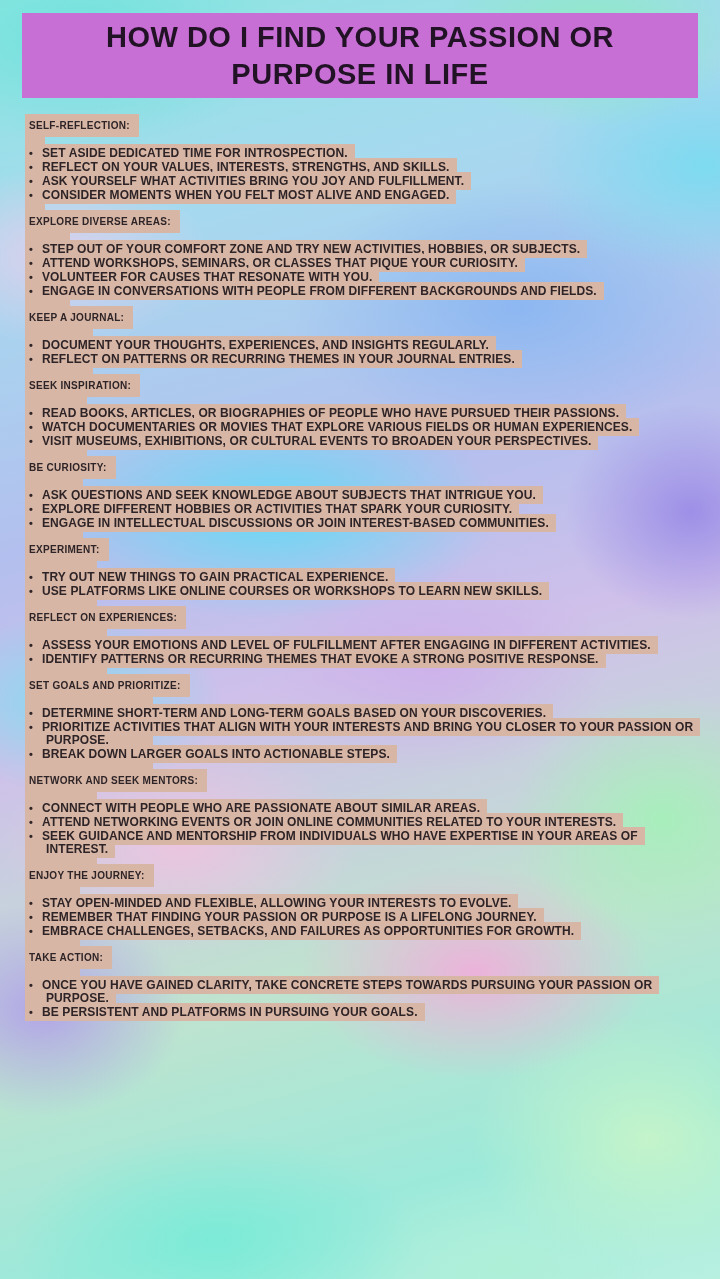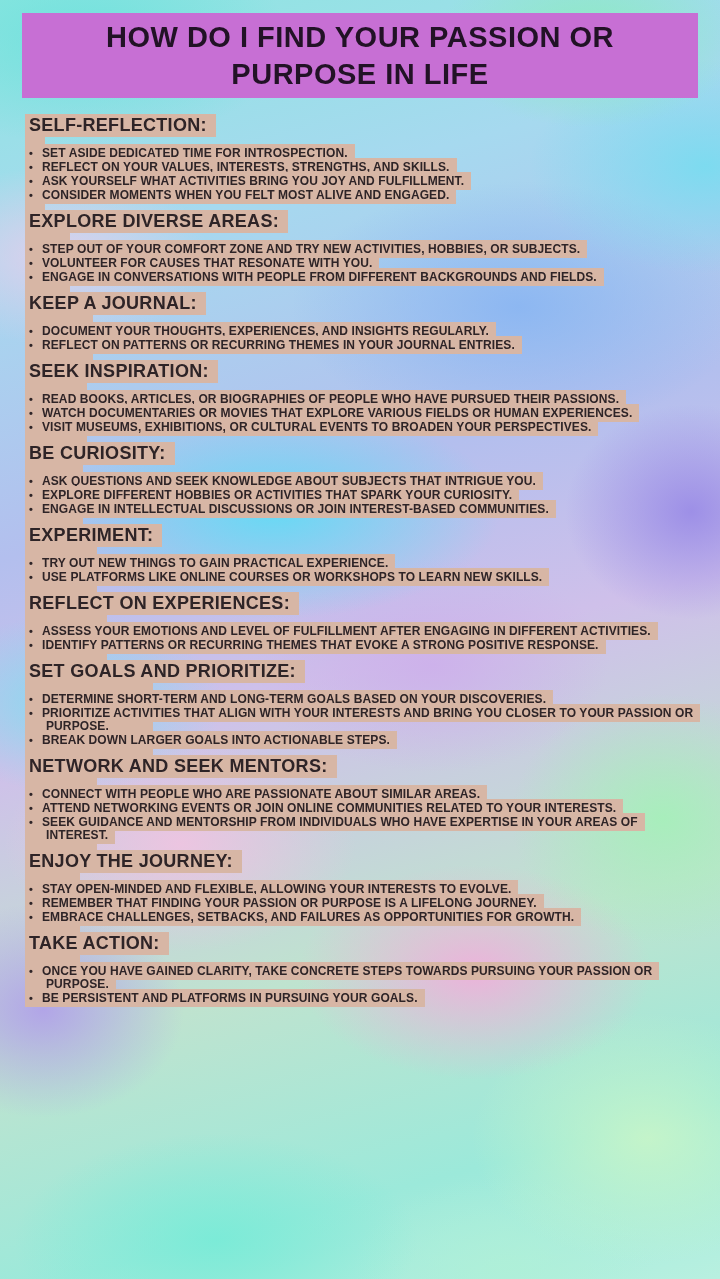--- a/index.html
+++ b/index.html
@@ -42,21 +42,21 @@
   .content{position:relative;z-index:1;padding:0 10px 0 25px;}
   .sec{position:relative;margin:0 0 8px 0;}
   .sec::before{
     content:"";position:absolute;z-index:0;left:0;top:10px;bottom:-10px;
     width:var(--strip,55px);background:var(--hl,#d7b6a5);
   }
   .sec:last-child::before{bottom:6px;}
   .head{
     position:relative;z-index:1;display:inline-block;margin:0 0 10px 0;
     background:var(--hl,#d7b6a5);color:var(--ink,#2e2427);
-    font-size:18px;font-weight:bold;letter-spacing:.3px;line-height:13px;
+    font-size:10px;font-weight:bold;letter-spacing:.3px;line-height:13px;
     padding:5px 9px 5px 4px;
   }
   ul.list{position:relative;z-index:1;list-style:none;margin:0;padding:0;}
   ul.list li{
     margin:0 0 1px 0;padding-left:17px;text-indent:-17px;
     font-size:12px;font-weight:bold;line-height:13px;letter-spacing:.1px;
     color:var(--ink,#2e2427);
   }
   ul.list li .hl{
     background:var(--hl,#d7b6a5);padding:2px 7px 2px 4px;
@@ -79,20 +79,21 @@
 
 <main class="content" id="sections">
     <section class="sec" style="--strip: 20px;"><h2 class="head">SELF-REFLECTION:</h2><ul class="list">
         <li><span class="hl"><i class="dot">•</i><span>SET ASIDE DEDICATED TIME FOR INTROSPECTION.</span></span></li>
         <li><span class="hl"><i class="dot">•</i><span>REFLECT ON YOUR VALUES, INTERESTS, STRENGTHS, AND SKILLS.</span></span></li>
         <li><span class="hl"><i class="dot">•</i><span>ASK YOURSELF WHAT ACTIVITIES BRING YOU JOY AND FULFILLMENT.</span></span></li>
         <li><span class="hl"><i class="dot">•</i><span>CONSIDER MOMENTS WHEN YOU FELT MOST ALIVE AND ENGAGED.</span></span></li>
       </ul></section>
     <section class="sec" style="--strip: 45px;"><h2 class="head">EXPLORE DIVERSE AREAS:</h2><ul class="list">
         <li><span class="hl"><i class="dot">•</i><span>STEP OUT OF YOUR COMFORT ZONE AND TRY NEW ACTIVITIES, HOBBIES, OR SUBJECTS.</span></span></li>
+        <li><span class="hl"><i class="dot">•</i><span>ATTEND WORKSHOPS, SEMINARS, OR CLASSES THAT PIQUE YOUR CURIOSITY.</span></span></li>
         <li><span class="hl"><i class="dot">•</i><span>VOLUNTEER FOR CAUSES THAT RESONATE WITH YOU.</span></span></li>
         <li><span class="hl"><i class="dot">•</i><span>ENGAGE IN CONVERSATIONS WITH PEOPLE FROM DIFFERENT BACKGROUNDS AND FIELDS.</span></span></li>
       </ul></section>
     <section class="sec" style="--strip: 68px;"><h2 class="head">KEEP A JOURNAL:</h2><ul class="list">
         <li><span class="hl"><i class="dot">•</i><span>DOCUMENT YOUR THOUGHTS, EXPERIENCES, AND INSIGHTS REGULARLY.</span></span></li>
         <li><span class="hl"><i class="dot">•</i><span>REFLECT ON PATTERNS OR RECURRING THEMES IN YOUR JOURNAL ENTRIES.</span></span></li>
       </ul></section>
     <section class="sec" style="--strip: 62px;"><h2 class="head">SEEK INSPIRATION:</h2><ul class="list">
         <li><span class="hl"><i class="dot">•</i><span>READ BOOKS, ARTICLES, OR BIOGRAPHIES OF PEOPLE WHO HAVE PURSUED THEIR PASSIONS.</span></span></li>
         <li><span class="hl"><i class="dot">•</i><span>WATCH DOCUMENTARIES OR MOVIES THAT EXPLORE VARIOUS FIELDS OR HUMAN EXPERIENCES.</span></span></li>

